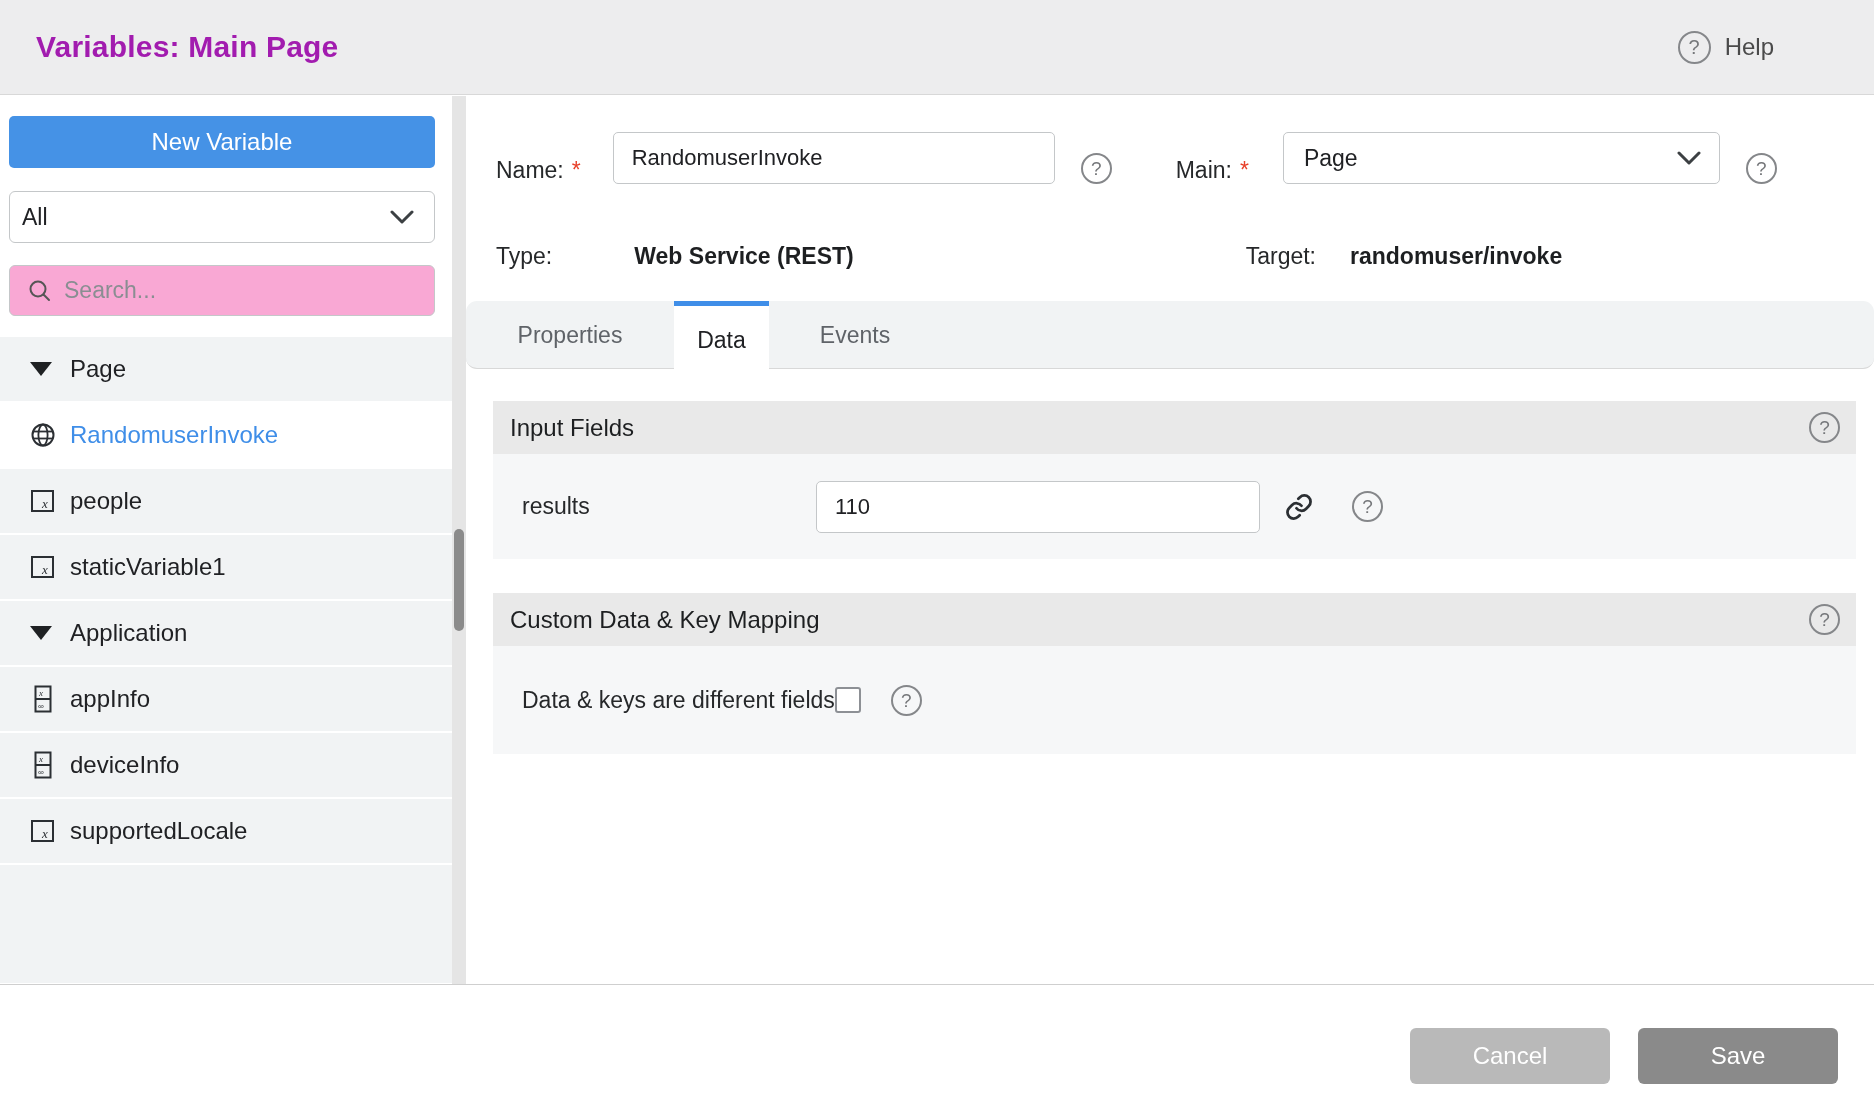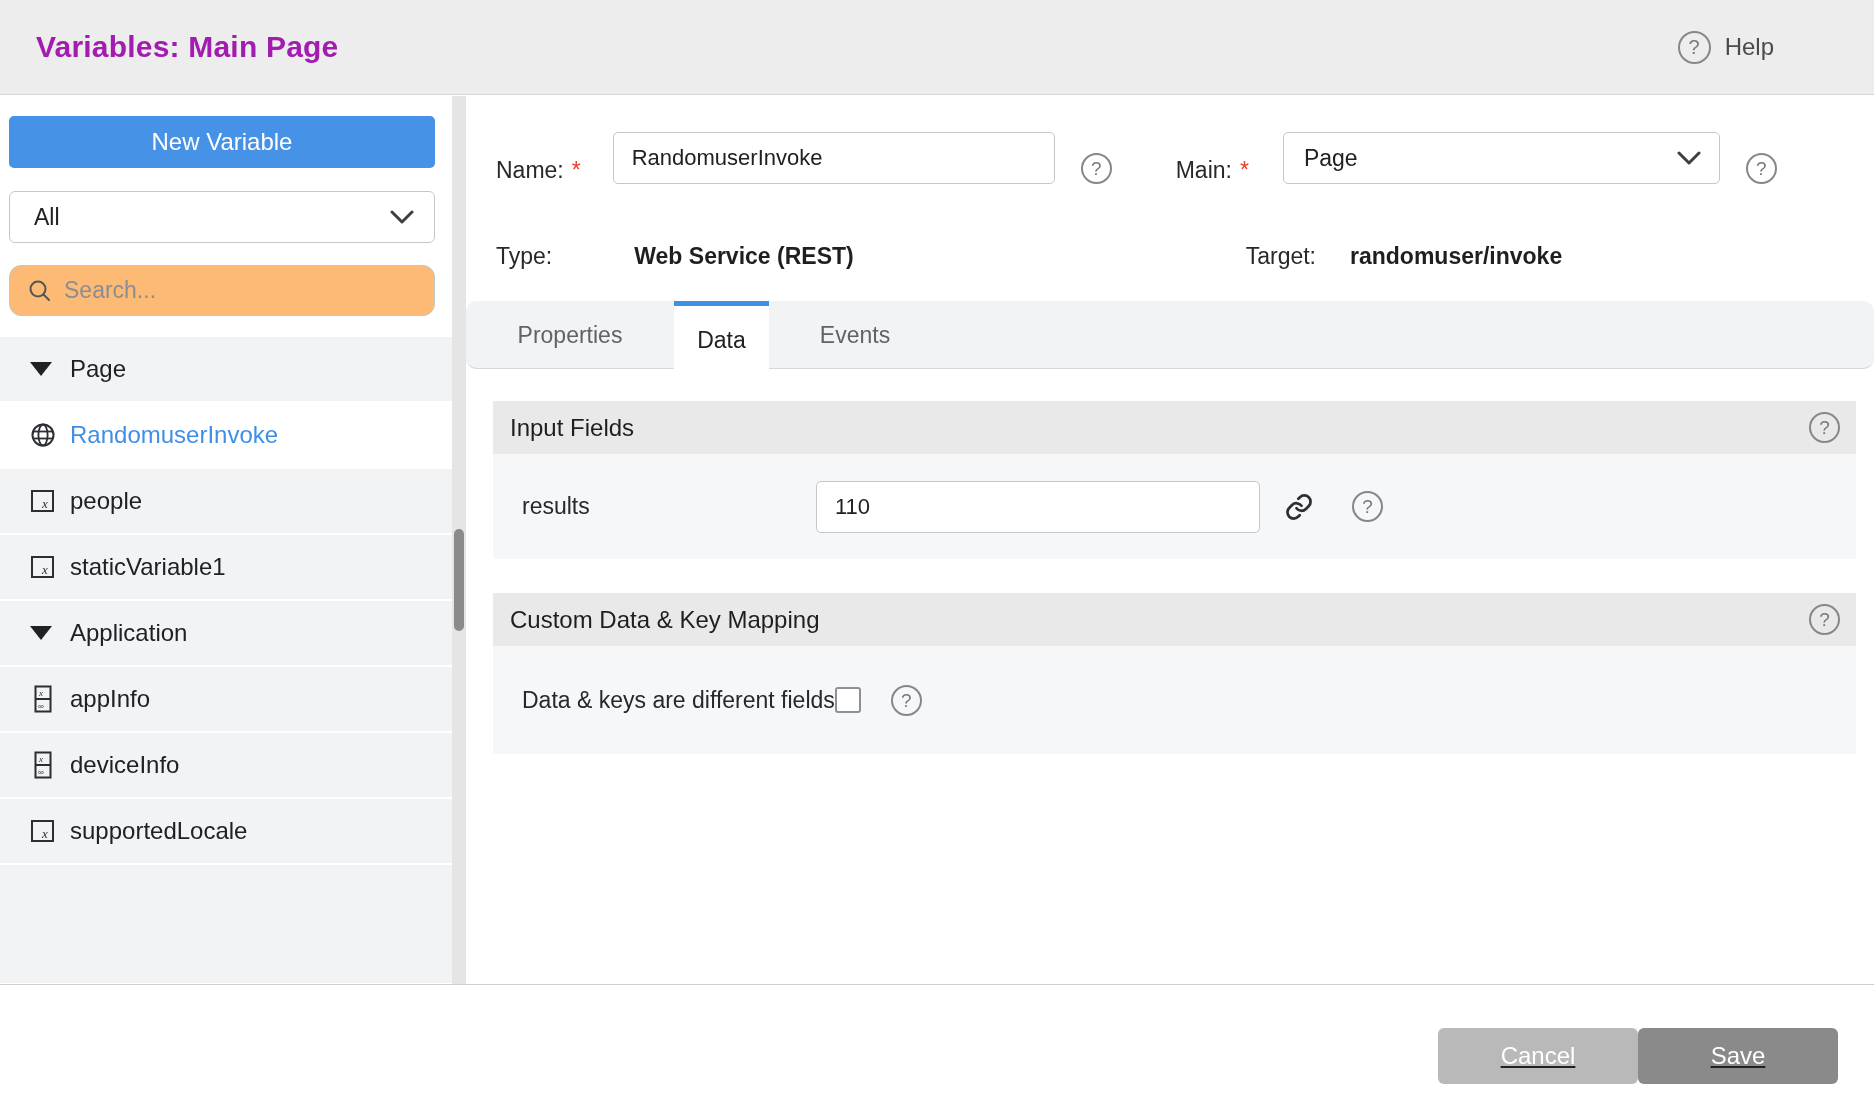--- a/index.html
+++ b/index.html
@@ -35,25 +35,25 @@
   .sidebar { position:absolute; left:0; top:0; width:452px; height:888px; background:#fff; }
   .btn-new {
     position:absolute; left:9px; top:20px; width:426px; height:52px;
     background:#4592e6; color:#fff; border:none; border-radius:5px;
     font-size:24px; font-family:inherit; cursor:pointer;
   }
   .filter-select {
     position:absolute; left:9px; top:95px; width:426px; height:52px;
     background:#fff; border:1px solid #c4c7c9; border-radius:6px;
     display:flex; align-items:center; justify-content:space-between;
-    padding:0 20px 0 24px; font-size:23px; cursor:pointer;
+    padding:0 20px 0 12px; font-size:23px; cursor:pointer;
   }
   .search-wrap {
     position:absolute; left:9px; top:169px; width:426px; height:51px;
-    background:#fdba74; border:1px solid #c4c7c9; border-radius:12px;
+    background:#f9a8d4; border:1px solid #c4c7c9; border-radius:6px;
     display:flex; align-items:center; padding:0 14px 0 18px;
   }
   .search-wrap input {
     border:none; outline:none; font-size:23px; font-family:inherit;
     margin-left:12px; width:340px; color:#202124; background:transparent;
   }
   .search-wrap input::placeholder { color:#8a8e92; }
 
   .var-list { position:absolute; left:0; top:241px; width:452px; }
   .var-row {
@@ -136,21 +136,21 @@
     width:26px; height:26px; border:2px solid #8d9095; border-radius:3px;
     background:#fff; display:inline-block; cursor:pointer; flex:0 0 auto;
   }
   .chk-help { margin-left:30px; }
 
   
   .footer {
     position:absolute; left:0; top:984px; width:1874px; height:130px;
     background:#fff; border-top:1px solid #cfcfcf;
     display:flex; justify-content:flex-end; align-items:flex-start;
-    padding:43px 36px 2px 0; text-decoration:underline;
+    padding:43px 36px 2px 0; gap:28px;
   }
   .btn { height:56px; border:none; border-radius:6px; color:#fff; font-size:24px; font-family:inherit; cursor:pointer; }
   .btn-cancel { width:200px; background:#b9b9b9; }
   .btn-save { width:200px; background:#8a8a8a; }
   .btn-saveclose { width:201px; background:#4592e6; }
 
   svg { display:block; }
 </style>
 </head>
 <body>

